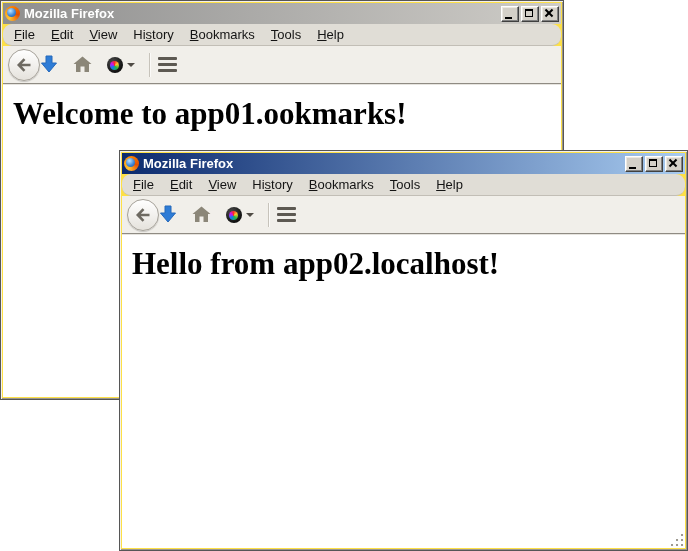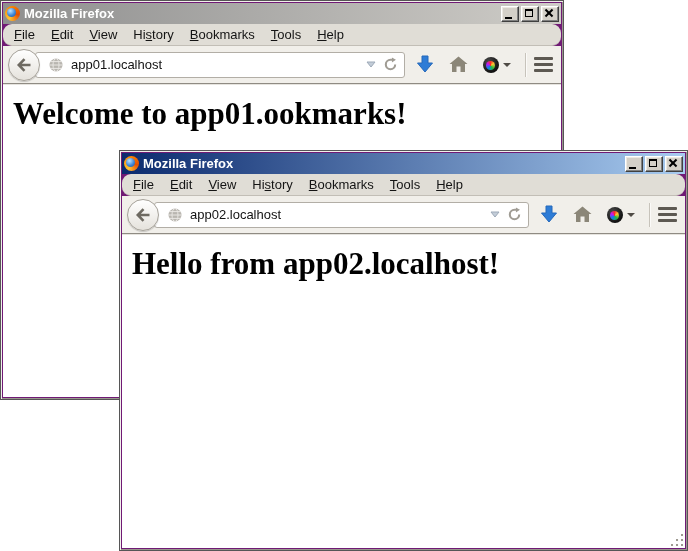--- a/index.html
+++ b/index.html
@@ -3,21 +3,21 @@
 <meta charset="utf-8">
 <style>
   html,body{margin:0;padding:0;}
   body{
     width:688px;height:551px;position:relative;overflow:hidden;
     background:#ffffff;font-family:"Liberation Sans",sans-serif;
   }
   
   .window{
     position:absolute;box-sizing:border-box;
-    background:#701a75;border:1px solid #565656;
+    background:#fde047;border:1px solid #565656;
     padding:2px;display:flex;flex-direction:column;
     box-shadow:inset 1px 1px 0 #f2f0ec, inset -1px -1px 0 #9a968e;
   }
   #win-back{left:0;top:0;width:564px;height:400px;}
   #win-front{left:119px;top:150px;width:569px;height:401px;}
 
   .titlebar{
     height:21px;flex:0 0 21px;display:flex;align-items:center;
     padding:0 2px;gap:4px;
   }
@@ -144,37 +144,20 @@
     <span class="menu-item"><span></span><span class="mi-key">T</span><span>ools</span></span>
     <span class="menu-item"><span></span><span class="mi-key">H</span><span>elp</span></span>
   </div>
 
   <div class="navbar">
     <div class="back-btn">
       <svg width="17" height="16" viewBox="0 0 17 16">
           <path d="M8.5 2.2 L2.8 8 L8.5 13.8 M3.2 8 H14.5" fill="none" stroke="#6e6a62" stroke-width="2.6"></path>
         </svg>
     </div>
-    <div class="urlbar">
-      <svg width="16" height="16" viewBox="0 0 16 16">
-        <circle cx="8" cy="8" r="6.5" fill="#b9b6b0"></circle>
-        <ellipse cx="8" cy="8" rx="3" ry="6.5" fill="none" stroke="#e9e7e3" stroke-width="1"></ellipse>
-        <line x1="1.5" y1="8" x2="14.5" y2="8" stroke="#e9e7e3" stroke-width="1"></line>
-        <line x1="2.6" y1="4.6" x2="13.4" y2="4.6" stroke="#e9e7e3" stroke-width="1"></line>
-        <line x1="2.6" y1="11.4" x2="13.4" y2="11.4" stroke="#e9e7e3" stroke-width="1"></line>
-      </svg>
-      <span class="url-text">app01.localhost</span>
-      <svg width="10" height="7" viewBox="0 0 10 7">
-          <path d="M1 1 L5 6 L9 1 Z" fill="#c3cdd8" stroke="#9eaab8" stroke-width="1"></path>
-        </svg>
-      <svg width="15" height="15" viewBox="0 0 16 16">
-          <path d="M13 8 A5 5 0 1 1 8 3 h2.5" fill="none" stroke="#a09c94" stroke-width="2.2"></path>
-          <path d="M9.5 0.5 L13.8 3 L9.5 5.8 Z" fill="#a09c94"></path>
-        </svg>
-    </div>
     <div class="tb-btn">
       <svg width="18" height="19" viewBox="0 0 18 19">
           <path d="M6 1 H12 V8 H16.5 L9 17 L1.5 8 H6 Z" fill="#2e7cd6" stroke="#2468ba" stroke-width="1"></path>
         </svg>
     </div>
     <div class="tb-btn">
       <svg width="19" height="17" viewBox="0 0 19 17">
           <path d="M9.5 0.5 L18.5 8 H16 V16 H11.5 V10.5 H7.5 V16 H3 V8 H0.5 Z" fill="#8b8678"></path>
         </svg>
     </div>
@@ -223,37 +206,20 @@
     <span class="menu-item"><span></span><span class="mi-key">T</span><span>ools</span></span>
     <span class="menu-item"><span></span><span class="mi-key">H</span><span>elp</span></span>
   </div>
 
   <div class="navbar">
     <div class="back-btn">
       <svg width="17" height="16" viewBox="0 0 17 16">
           <path d="M8.5 2.2 L2.8 8 L8.5 13.8 M3.2 8 H14.5" fill="none" stroke="#6e6a62" stroke-width="2.6"></path>
         </svg>
     </div>
-    <div class="urlbar">
-      <svg width="16" height="16" viewBox="0 0 16 16">
-        <circle cx="8" cy="8" r="6.5" fill="#b9b6b0"></circle>
-        <ellipse cx="8" cy="8" rx="3" ry="6.5" fill="none" stroke="#e9e7e3" stroke-width="1"></ellipse>
-        <line x1="1.5" y1="8" x2="14.5" y2="8" stroke="#e9e7e3" stroke-width="1"></line>
-        <line x1="2.6" y1="4.6" x2="13.4" y2="4.6" stroke="#e9e7e3" stroke-width="1"></line>
-        <line x1="2.6" y1="11.4" x2="13.4" y2="11.4" stroke="#e9e7e3" stroke-width="1"></line>
-      </svg>
-      <span class="url-text">app02.localhost</span>
-      <svg width="10" height="7" viewBox="0 0 10 7">
-          <path d="M1 1 L5 6 L9 1 Z" fill="#c3cdd8" stroke="#9eaab8" stroke-width="1"></path>
-        </svg>
-      <svg width="15" height="15" viewBox="0 0 16 16">
-          <path d="M13 8 A5 5 0 1 1 8 3 h2.5" fill="none" stroke="#a09c94" stroke-width="2.2"></path>
-          <path d="M9.5 0.5 L13.8 3 L9.5 5.8 Z" fill="#a09c94"></path>
-        </svg>
-    </div>
     <div class="tb-btn">
       <svg width="18" height="19" viewBox="0 0 18 19">
           <path d="M6 1 H12 V8 H16.5 L9 17 L1.5 8 H6 Z" fill="#2e7cd6" stroke="#2468ba" stroke-width="1"></path>
         </svg>
     </div>
     <div class="tb-btn">
       <svg width="19" height="17" viewBox="0 0 19 17">
           <path d="M9.5 0.5 L18.5 8 H16 V16 H11.5 V10.5 H7.5 V16 H3 V8 H0.5 Z" fill="#8b8678"></path>
         </svg>
     </div>

